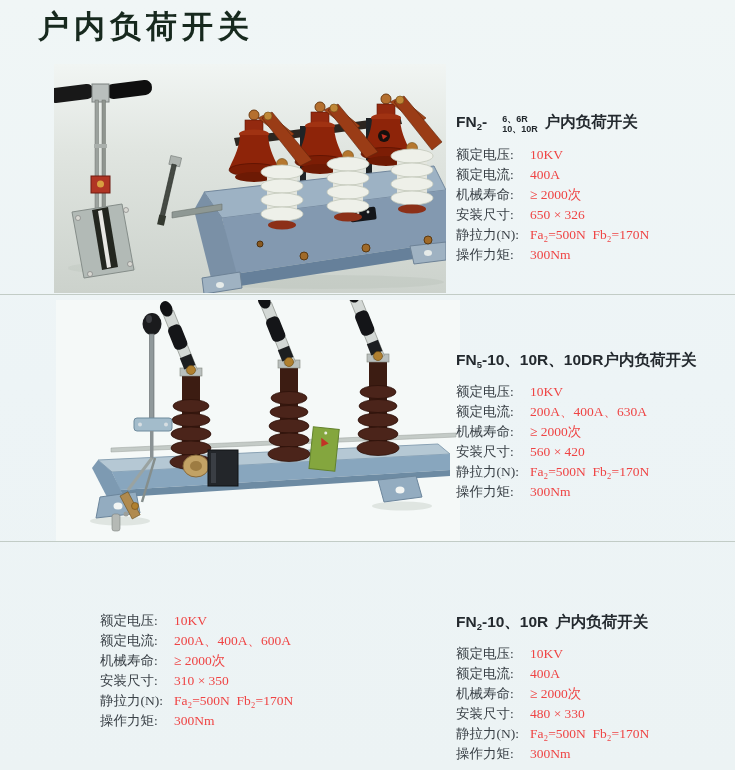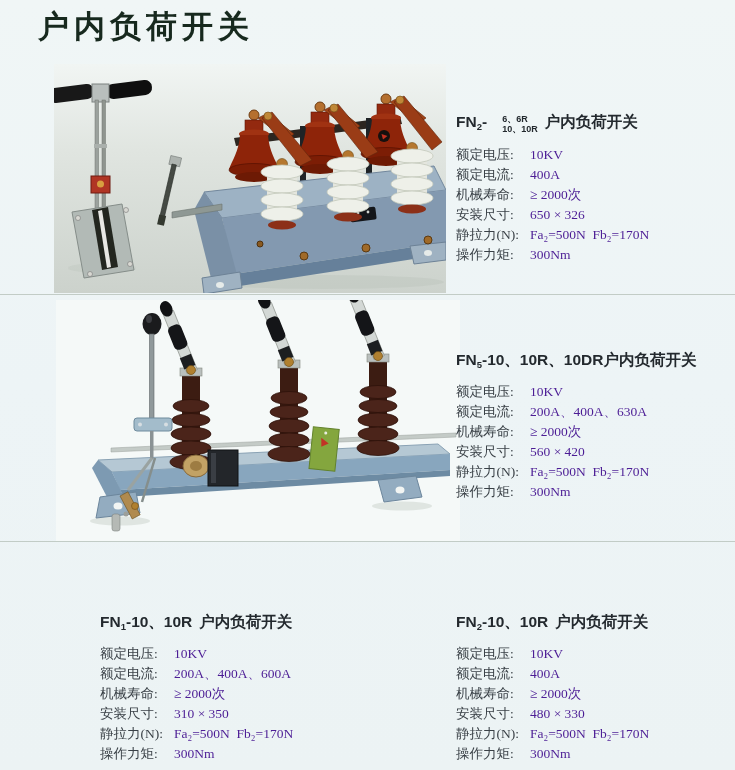--- a/index.html
+++ b/index.html
@@ -28,21 +28,21 @@
     margin:0 0 12px 0;font-size:15.5px;font-weight:bold;color:#23292e;
     white-space:nowrap;font-family:"Liberation Sans",sans-serif;
   }
   .prod-title sub{font-size:9.5px;vertical-align:-3px;}
   .fraction{display:inline-block;vertical-align:-4.5px;font-size:9px;line-height:9.5px;
     font-weight:bold;margin-left:15px;text-align:left;}
   .gap{margin-left:7px;}
   .spec-row{display:flex;align-items:baseline;height:20px;
     font-family:"Liberation Serif","DejaVu Serif",serif;font-size:13.5px;}
   .slabel{width:74px;flex:none;color:#3a4147;font-family:Liberation Serif, serif;}
-  .sval{color:#4c1d95;white-space:pre;}
+  .sval{color:#ef4444;white-space:pre;}
   svg{display:block}
 </style>
 </head>
 <body>
 
 <h1 class="page-title">户内负荷开关</h1>
 
 <div class="photo photo1">
   <svg width="392" height="229" viewBox="0 0 392 229">
 
@@ -320,21 +320,20 @@
     </div>
   <div class="spec-row">
       <span class="slabel">操作力矩:</span>
       <span class="sval">300Nm</span>
     </div>
 </div>
 
 <div class="divider d2"></div>
 
 <div class="spec-block sb3">
-  <h3 class="prod-title"><span>FN</span><sub>1</sub><span>-10、10R</span><span class="gap">户内负荷开关</span></h3>
   <div class="spec-row">
       <span class="slabel">额定电压:</span>
       <span class="sval">10KV</span>
     </div>
   <div class="spec-row">
       <span class="slabel">额定电流:</span>
       <span class="sval">200A、400A、600A</span>
     </div>
   <div class="spec-row">
       <span class="slabel">机械寿命:</span>

